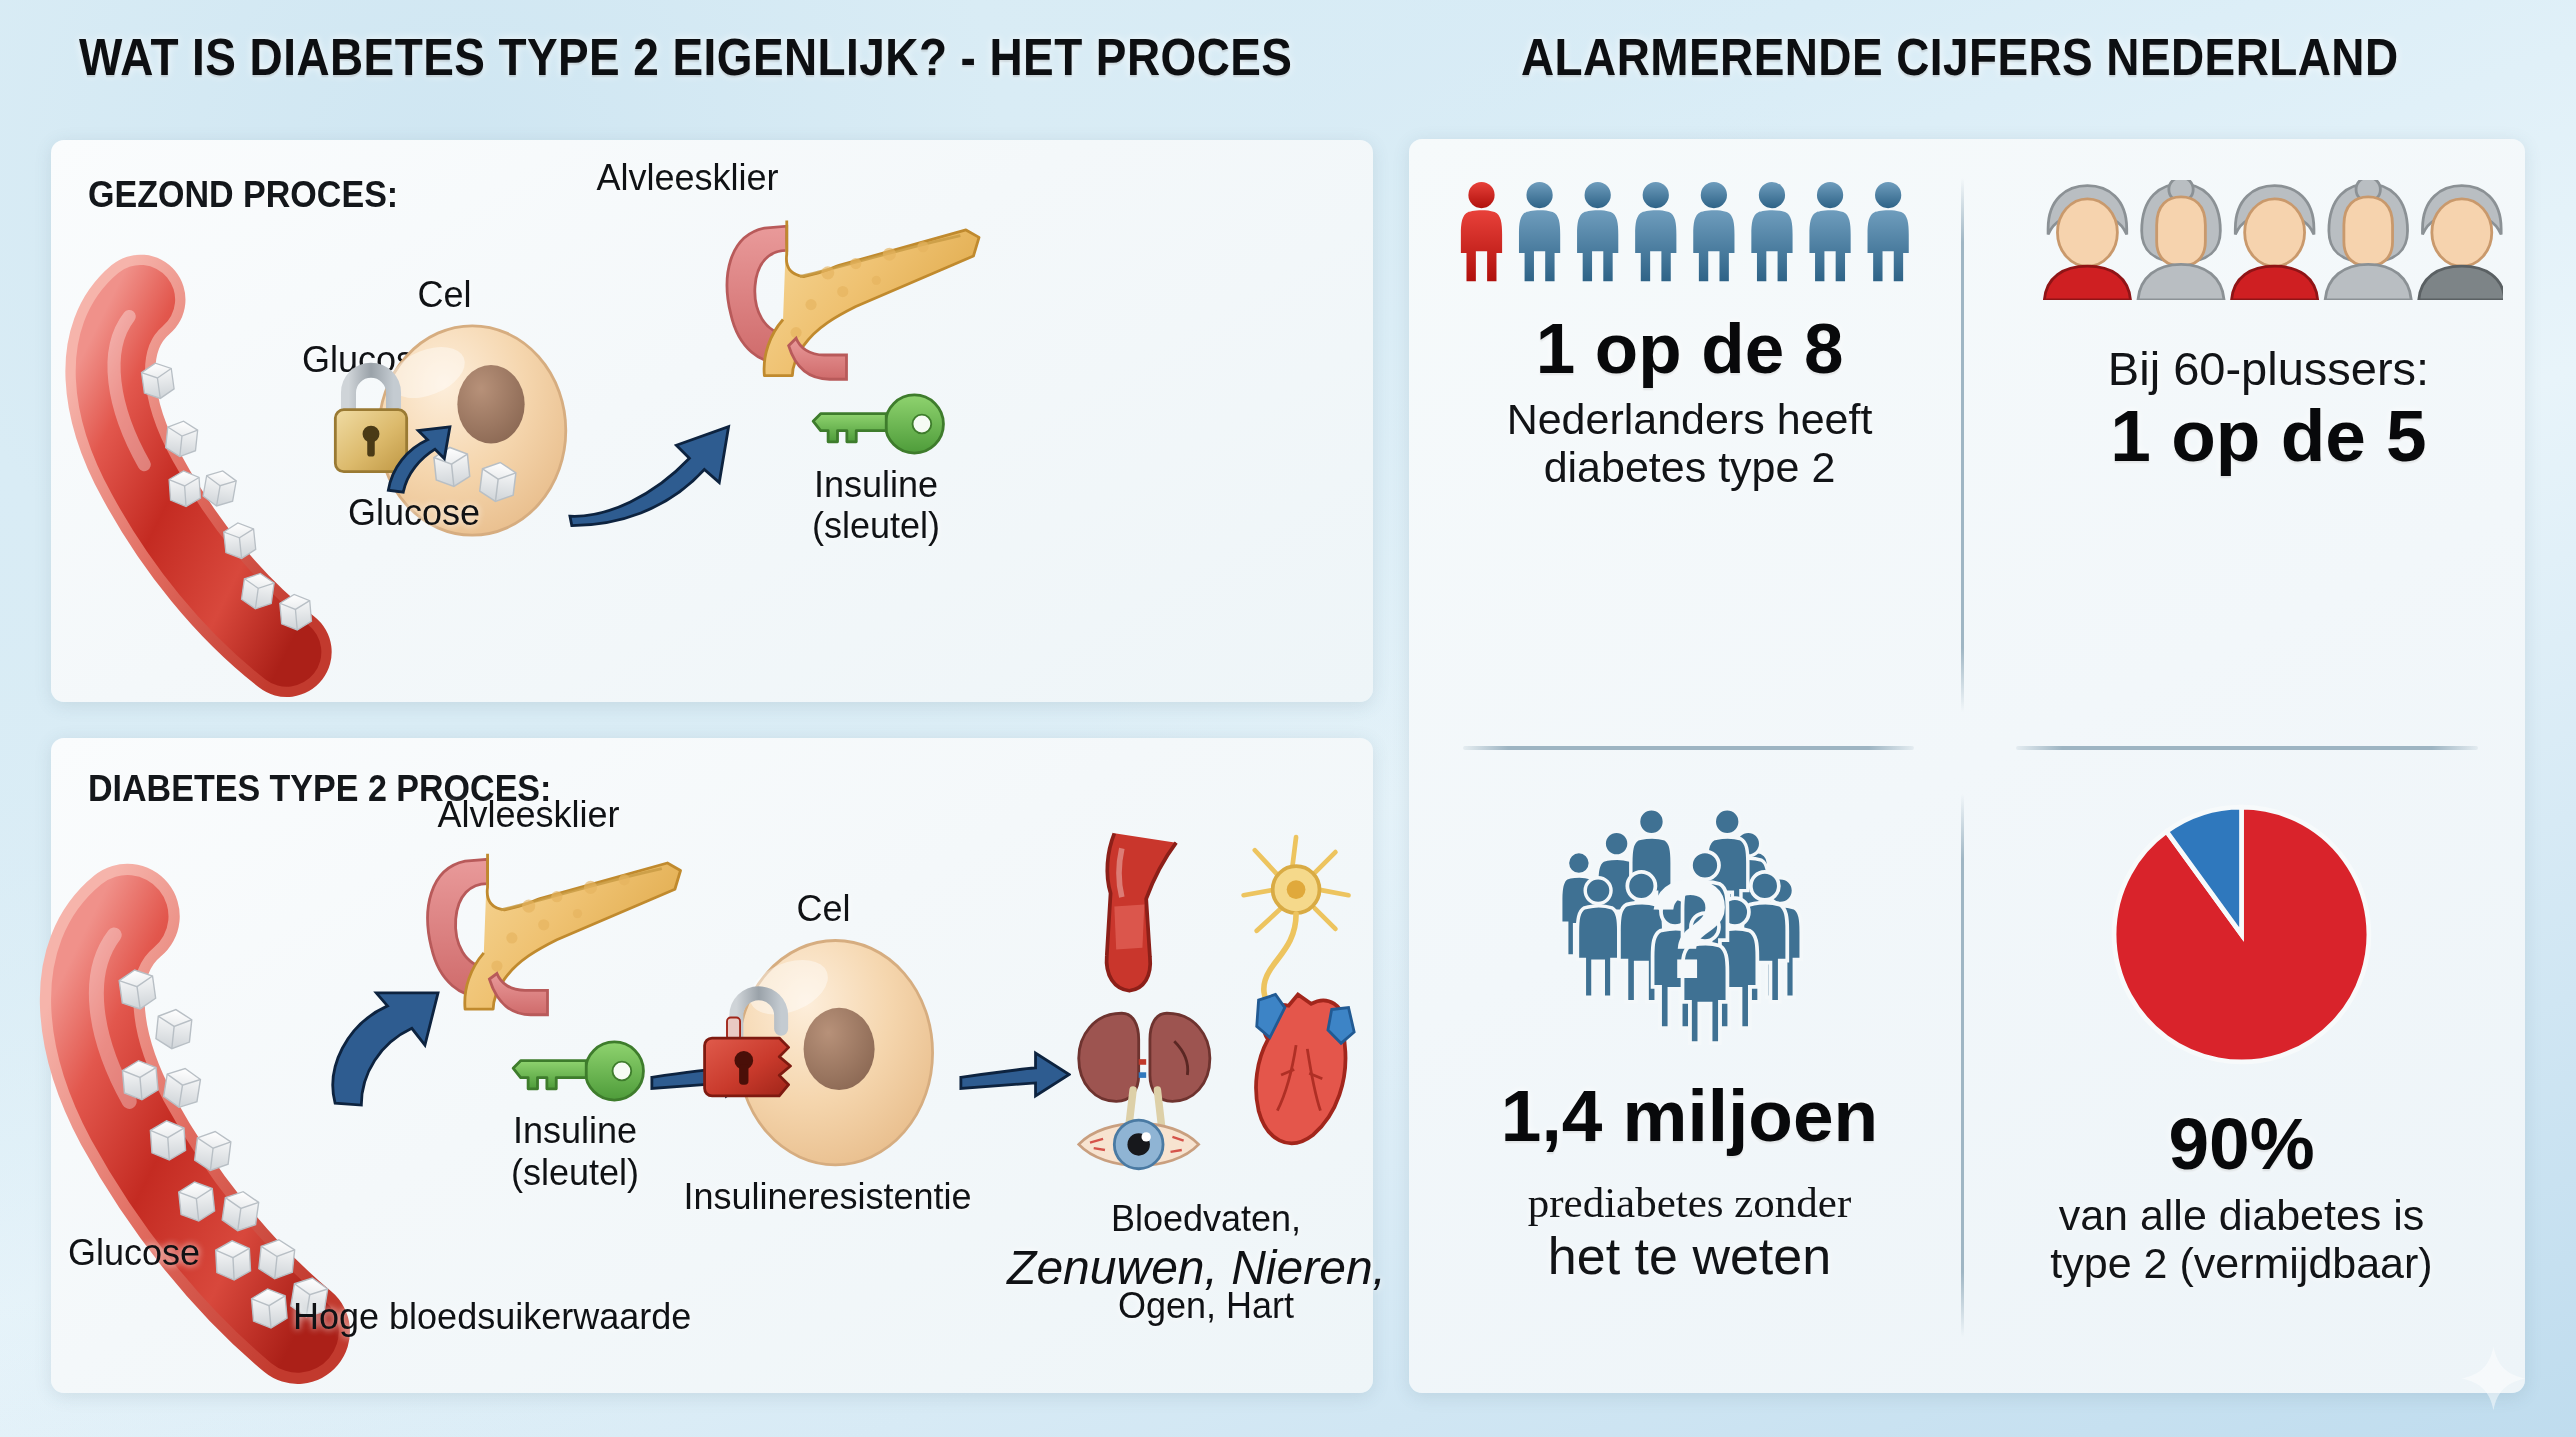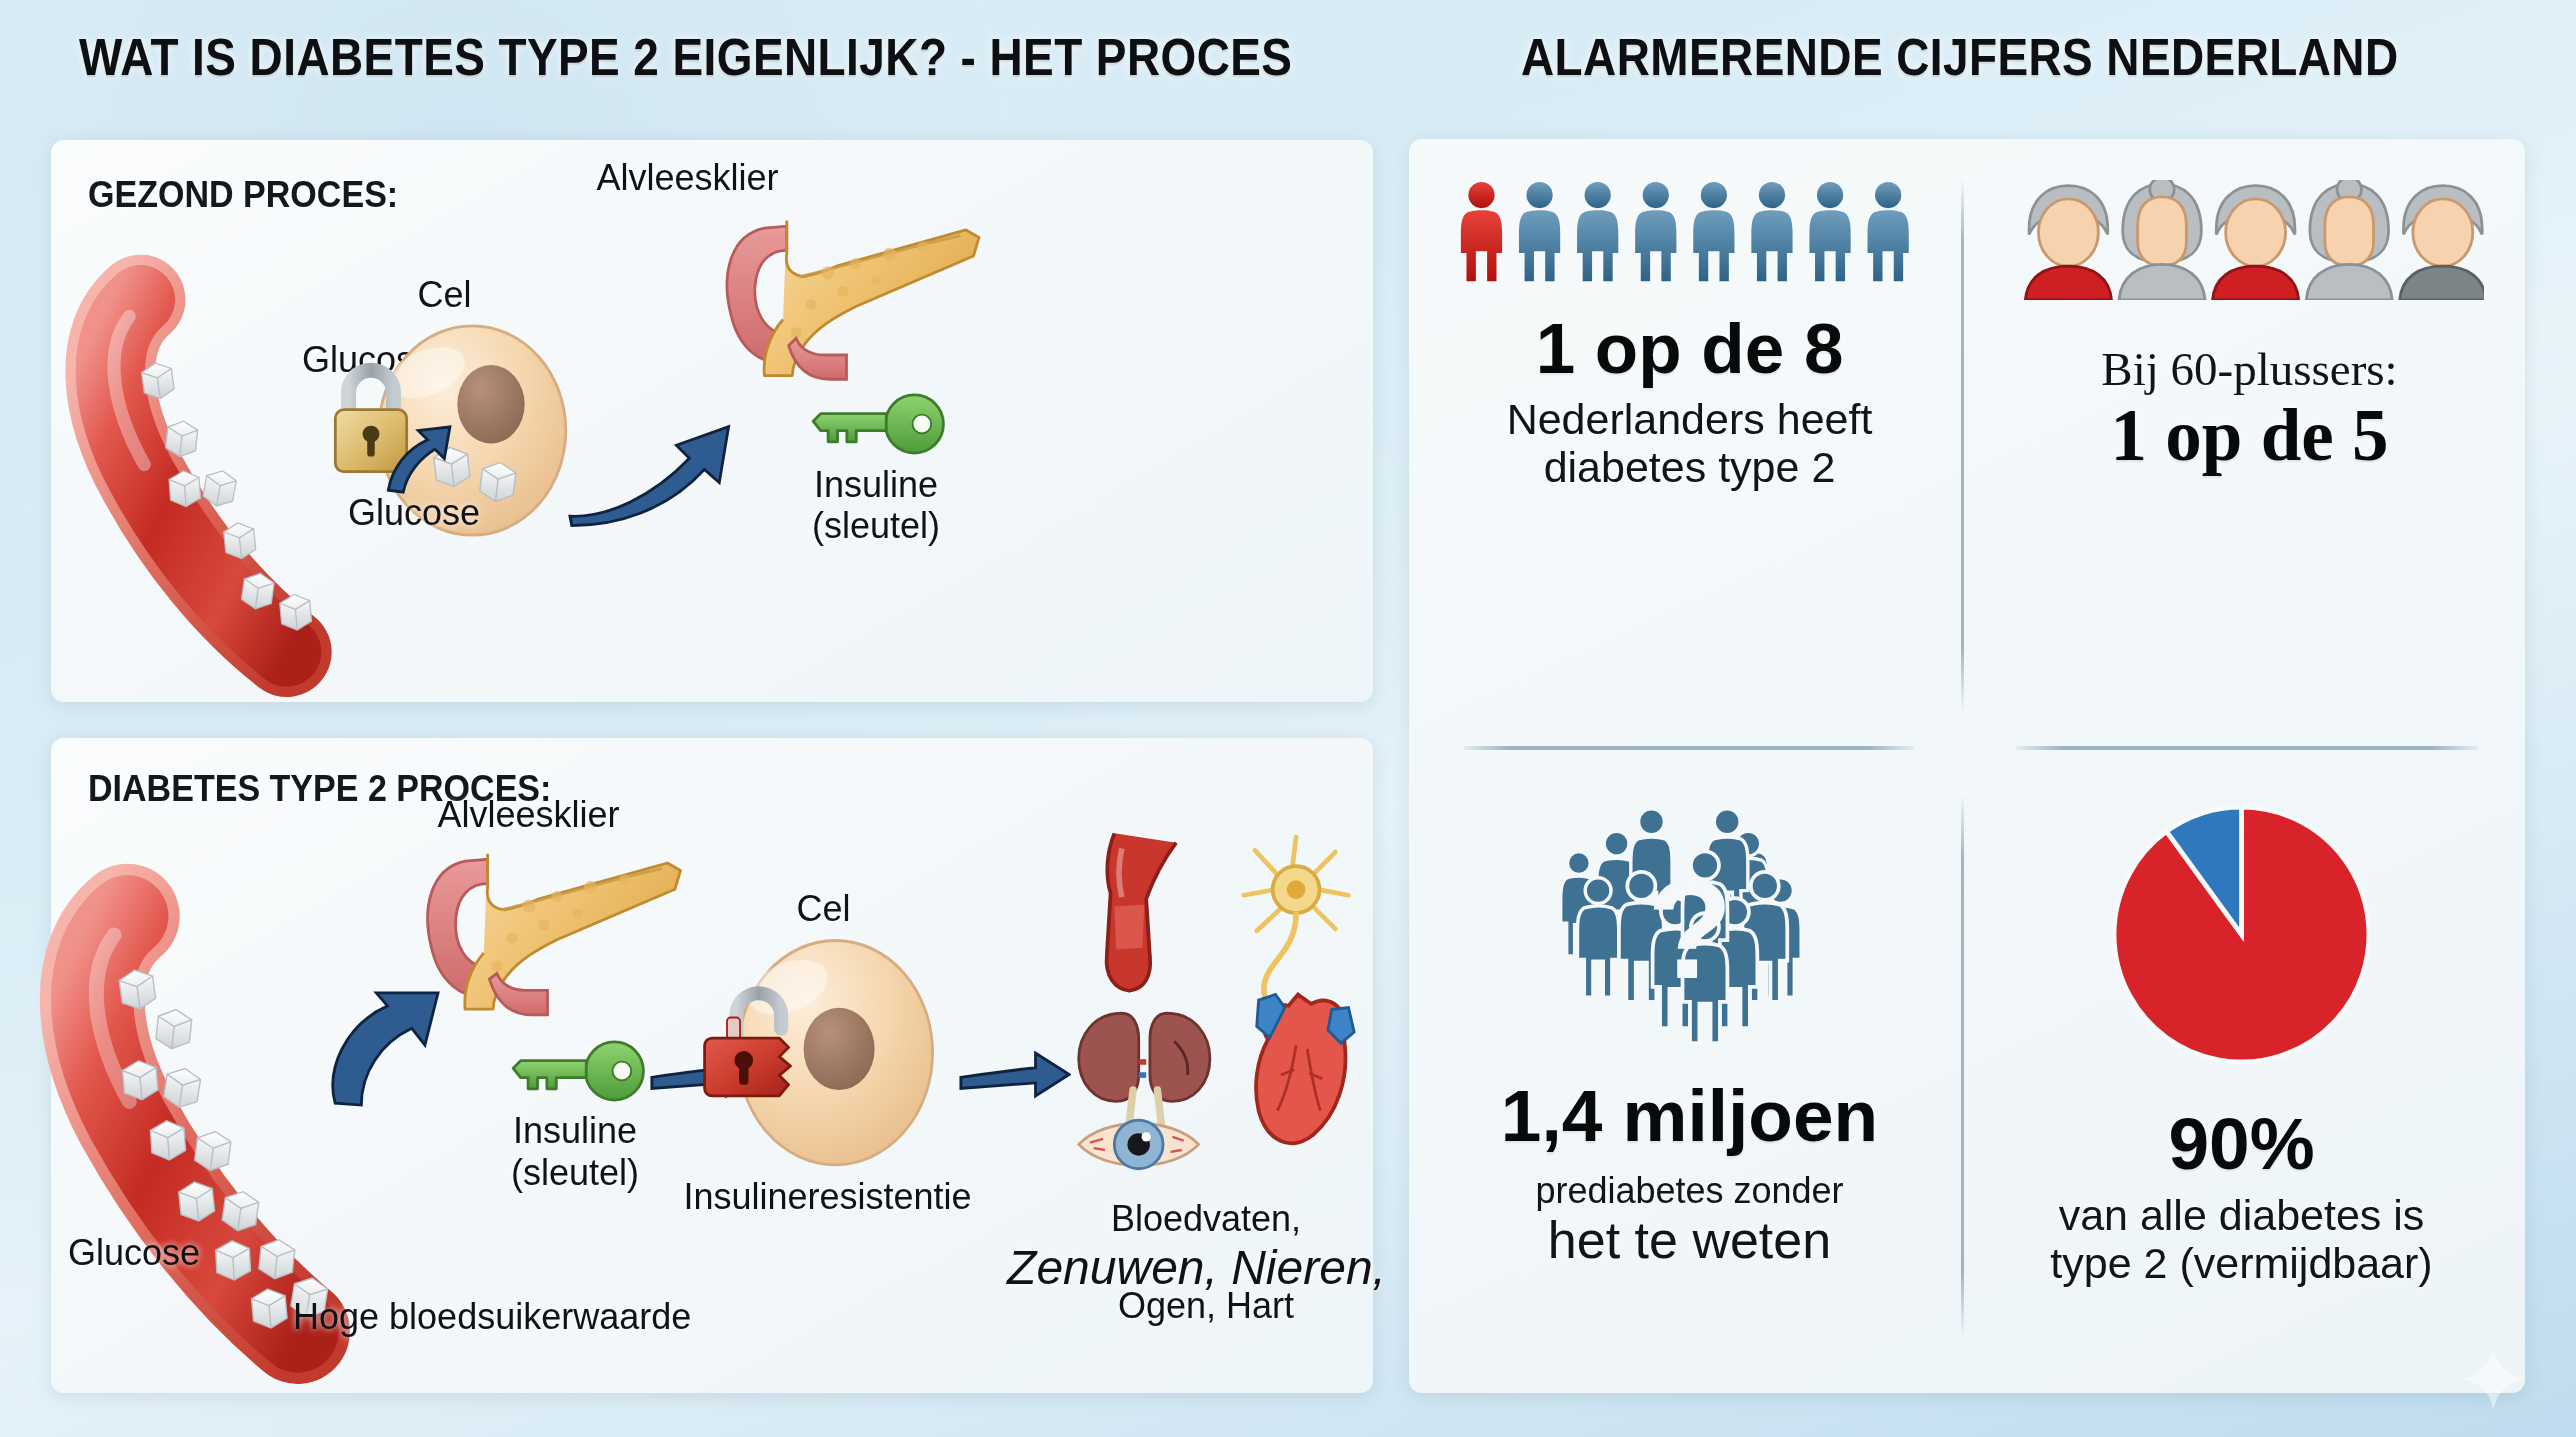--- a/index.html
+++ b/index.html
@@ -522,21 +522,21 @@
         <use href="#pfig" x="310" y="0" fill="url(#pb)"></use>
         <use href="#pfig" x="372" y="0" fill="url(#pb)"></use>
         <use href="#pfig" x="434" y="0" fill="url(#pb)"></use>
       </svg>
     </div>
     <div class="stat-big" style="font-size:71px;">1 op de 8</div>
     <div class="stat-sub" style="font-size:43px;margin-top:11.2px;">Nederlanders heeft</div>
     <div class="stat-sub" style="font-size:43px;">diabetes type 2</div>
   </div>
 
-  <div class="stat-cell" style="left:588px;top:41px;width:505px;font-family:Liberation Serif, serif;">
+  <div class="stat-cell" style="left:607px;top:41px;width:505px;">
     <div class="icon-row" style="margin-bottom:43px;">
       <svg width="468" height="120" viewBox="0 0 500 128">
         <defs>
           <g id="eld">
             <path d="M18 56 C18 26 36 10 56 10 C76 10 94 26 94 56 C94 76 80 92 56 92 C32 92 18 76 18 56 Z" fill="#f6d3ae" stroke="#c9996c" stroke-width="3"></path>
           </g>
         </defs>
 
         <g transform="translate(0,0)">
           <path d="M14 52 C14 20 34 6 56 6 C78 6 98 20 98 52 L98 58 C92 44 80 36 56 36 C32 36 20 44 14 58 Z" fill="#b9bec2" stroke="#8b9195" stroke-width="3"></path>
@@ -597,21 +597,21 @@
           <use href="#cfig" x="228" y="82"></use>
           <use href="#cfig" x="132" y="110"></use>
           <use href="#cfig" x="196" y="110"></use>
           <use href="#cfig" x="164" y="60"></use>
           <use href="#cfig" x="164" y="126"></use>
         </g>
         <text x="170" y="196" font-family="Liberation Sans, sans-serif" font-size="150" font-weight="bold" fill="#f4f8fa" text-anchor="middle">?</text>
       </svg>
     </div>
     <div class="stat-big" style="font-size:73px;">1,4 miljoen</div>
-    <div class="stat-sub" style="font-size:36px;margin-top:19px;">prediabetes zonder</div>
+    <div class="stat-sub" style="font-size:43px;margin-top:27px;font-family:Liberation Serif, serif;">prediabetes zonder</div>
     <div class="stat-sub" style="font-size:52px;">het te weten</div>
   </div>
 
   <div class="stat-cell" style="left:580px;top:655px;width:505px;">
     <div class="icon-row" style="margin-bottom:32px;">
       <svg width="281" height="281" viewBox="0 0 300 300">
 
         <path d="M150 150 L150 14 A136 136 0 1 1 70 40 Z" fill="#d9232b" stroke="#f7fafb" stroke-width="5"></path>
 
         <path d="M150 150 L70 40 A136 136 0 0 1 150 14 Z" fill="#2f78bd" stroke="#f7fafb" stroke-width="5"></path>

